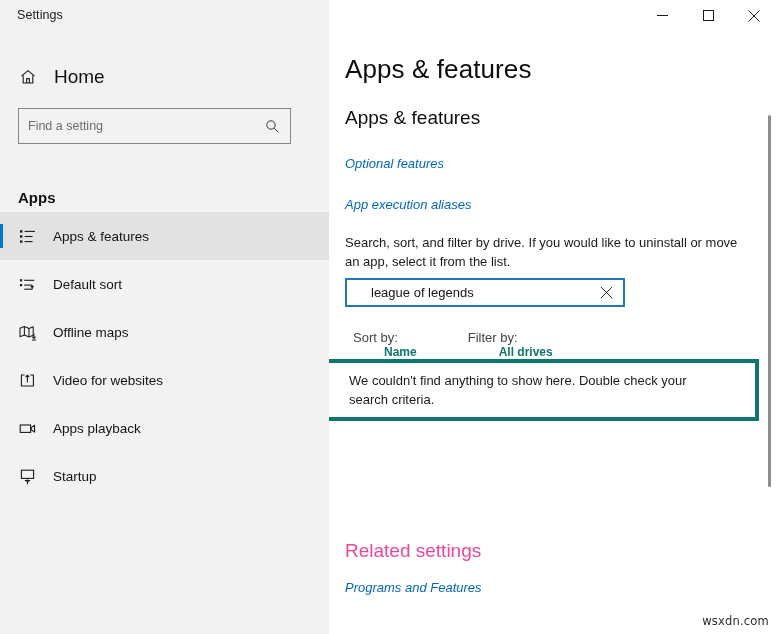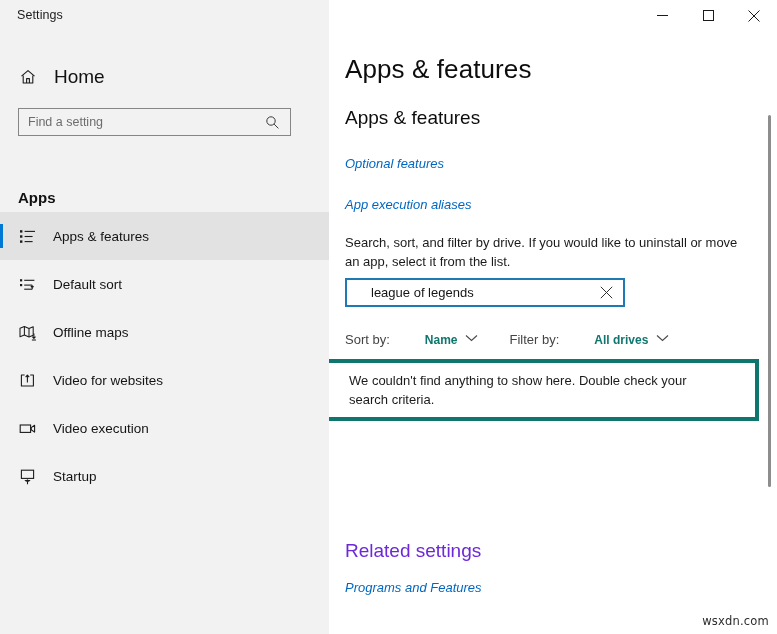--- a/index.html
+++ b/index.html
@@ -102,21 +102,21 @@
     font-size: 19px;
     color: #111111;
     white-space: nowrap;
   }
 
   #search-wrap {
     position: absolute;
     left: 18px;
     top: 76px;
     width: 273px;
-    height: 28px;
+    height: 36px;
     background: #f2f2f2;
     border: 1px solid #868686;
     box-sizing: border-box;
     display: flex;
     align-items: center;
   }
   #search-input {
     border: none;
     outline: none;
     background: transparent;
@@ -283,22 +283,23 @@
     left: 16px;
     top: 298px;
     display: flex;
     align-items: center;
   }
   .dropdown {
     display: flex;
     align-items: baseline;
     cursor: default;
     white-space: nowrap;
-  }
-  #filter-by-dropdown { margin-left: 31px; }
+    flex-direction: column;
+  }
+  #filter-by-dropdown { margin-left: 47px; }
   .dd-prefix {
     font-size: 13px;
     color: #444444;
   }
   .dd-value {
     font-size: 12px;
     color: #0f766e;
     font-weight: bold;
     margin-left: 4px;
     padding-left: 31px;
@@ -327,21 +328,21 @@
     font-size: 13px;
     line-height: 19px;
     color: #1b1b1b;
   }
 
   #related-settings-title {
     position: absolute;
     left: 16px;
     top: 508px;
     font-size: 19px;
-    color: #6d28d9;
+    color: #ec4899;
     white-space: nowrap;
   }
   #link-programs-and-features {
     top: 548px;
   }
 
   
   #scrollbar-track {
     position: absolute;
     right: 0px;
@@ -480,21 +481,21 @@
         <span class="nav-label">Video for websites</span>
       </div>
 
       <div class="nav-item">
         <span class="nav-icon">
           <svg width="19" height="19" viewBox="0 0 19 19">
             <rect x="2.2" y="6" width="10.4" height="7.4" fill="none" stroke="#1b1b1b" stroke-width="1.1"></rect>
             <path d="M13.2 8.6 L16.6 6.3 L16.6 13.1 L13.2 10.8 Z" fill="none" stroke="#1b1b1b" stroke-width="1.1" stroke-linejoin="round"></path>
           </svg>
         </span>
-        <span class="nav-label">Video execution</span>
+        <span class="nav-label">Apps playback</span>
       </div>
 
       <div class="nav-item">
         <span class="nav-icon">
           <svg width="19" height="19" viewBox="0 0 19 19">
             <rect x="3.4" y="3.2" width="12.2" height="8.2" fill="none" stroke="#1b1b1b" stroke-width="1.1"></rect>
             <line x1="6.8" y1="13.6" x2="12.2" y2="13.6" stroke="#1b1b1b" stroke-width="1.1"></line>
             <path d="M9.5 17.2 L9.5 13.0 M8.1 14.5 L9.5 12.9 L10.9 14.5" fill="none" stroke="#1b1b1b" stroke-width="1.1" stroke-linejoin="round"></path>
           </svg>
         </span>

